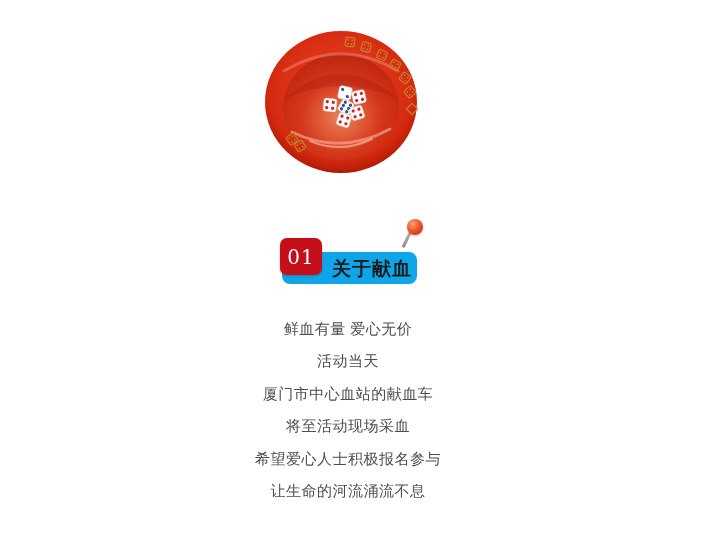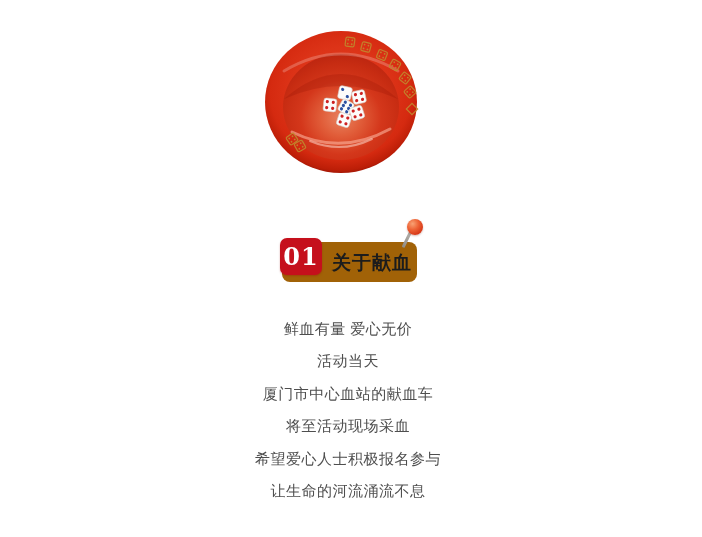--- a/index.html
+++ b/index.html
@@ -7,37 +7,37 @@
     width:702px;height:537px;background:#ffffff;overflow:hidden;position:relative;
     font-family:"Liberation Sans","DejaVu Sans",sans-serif;
   }
   .stage{position:absolute;inset:0;}
 
   
   .bowl-wrap{position:absolute;left:262px;top:29px;width:158px;height:148px;}
 
   
   .title-box{
-    position:absolute;left:282px;top:242px;width:135px;height:40px;
-    background:#a16207;border-radius:8px;
+    position:absolute;left:282px;top:252px;width:135px;height:32px;
+    background:#0ea5e9;border-radius:8px;
     display:flex;align-items:center;box-sizing:border-box;padding-left:50px;
   }
   .title-text{
     font-size:19px;font-weight:bold;color:#1c1c1c;letter-spacing:1px;line-height:1;
     white-space:nowrap;
   }
   .num-badge{
     position:absolute;left:280px;top:238px;width:42px;height:37px;
     background:#c5101c;border-radius:7px;
     display:flex;align-items:center;justify-content:center;
     box-shadow:0 1px 2px rgba(150,10,10,0.35);
   }
   .num-text{
     font-family:"DejaVu Serif","Liberation Serif",serif;
-    font-size:24px;font-weight:bold;color:#ffffff;letter-spacing:1px;line-height:1;
+    font-size:20px;font-weight:normal;color:#ffffff;letter-spacing:1px;line-height:1;
   }
   .pin-ball{
     position:absolute;left:407px;top:219px;width:16px;height:16px;border-radius:50%;
     background:radial-gradient(circle at 35% 30%, #f8a274 0%, #ee6436 38%, #d63616 75%, #b22a0e 100%);
     box-shadow:0 1px 2px rgba(120,30,10,0.3);
     z-index:3;
   }
   .pin-needle{
     position:absolute;left:409px;top:232px;width:2.5px;height:17px;
     background:linear-gradient(#b7b3ae,#908c86);

